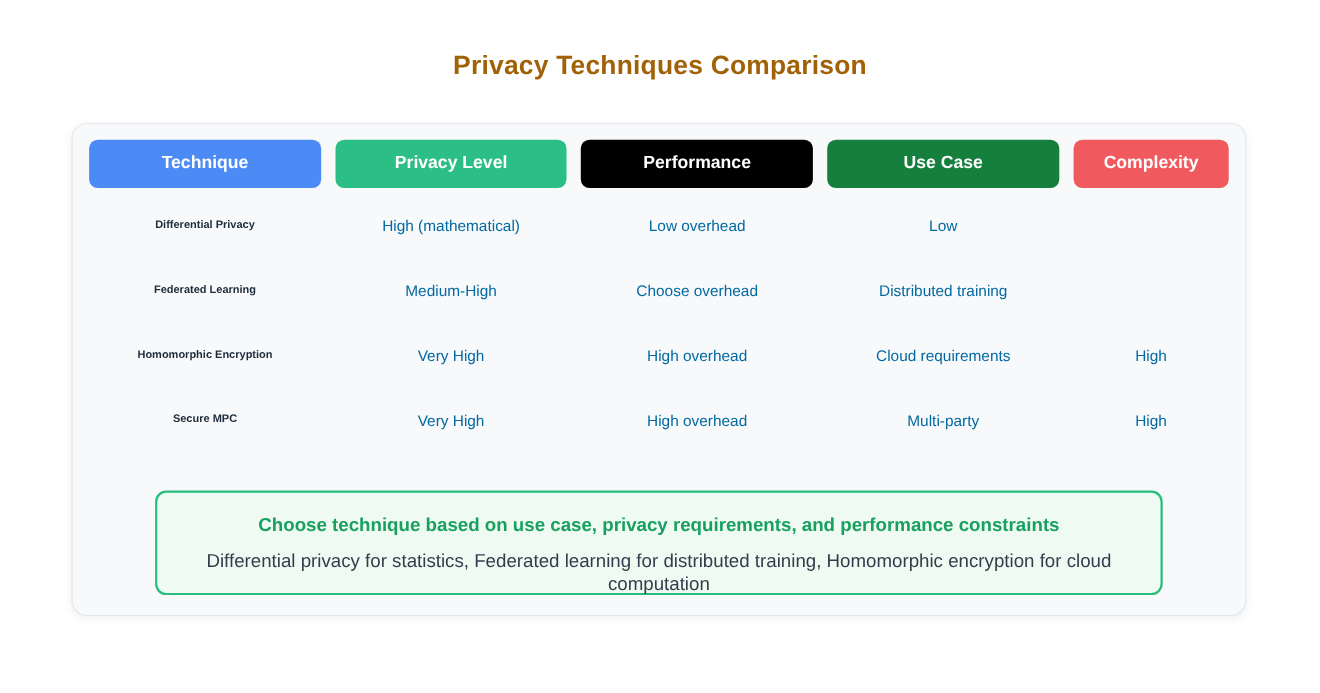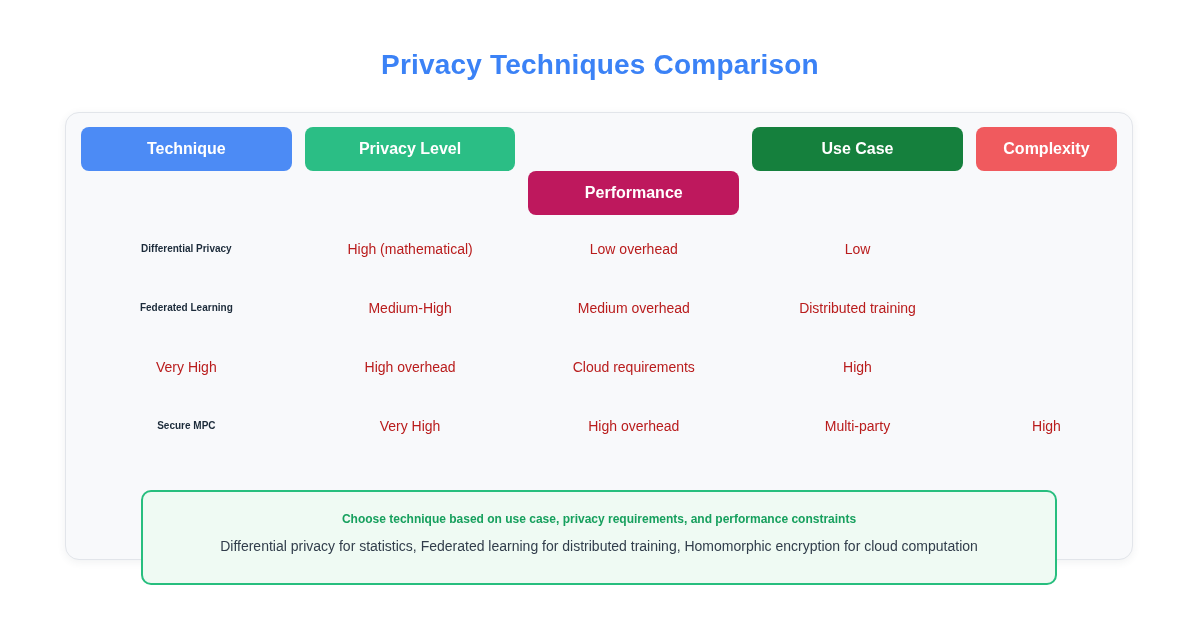--- a/index.html
+++ b/index.html
@@ -8,23 +8,23 @@
     width: 1200px; height: 630px;
     background: #ffffff;
     font-family: "Liberation Sans", sans-serif;
     position: relative;
     overflow: hidden;
   }
   .page-title {
     position: absolute;
     top: 30px; left: 0; width: 100%;
     text-align: center;
-    font-size: 28px;
+    font-size: 24px;
     font-weight: bold;
-    color: #3b82f6;
+    color: #a16207;
     letter-spacing: 0.2px;
   }
   .card {
     position: absolute;
     left: 65px; top: 112px;
     width: 1068px; height: 448px;
     background: #f8f9fb;
     border: 1px solid #e2e5ea;
     border-radius: 14px;
     box-shadow: 0 2px 8px rgba(40,50,70,0.07);
@@ -47,80 +47,81 @@
     text-align: center;
   }
   .rows { margin-top: 4px; }
   .row { height: 59px; }
   .cell {
     display: flex;
     align-items: center;
     justify-content: center;
     text-align: center;
     font-size: 14px;
-    color: #b91c1c;
+    color: #0369a1;
     padding: 0 4px;
   }
   .cell.technique {
     font-weight: bold;
     font-size: 10px;
     color: #1c2b3a;
   }
   .note-box {
     margin: 35px 60px 0 60px;
     border: 2px solid #27be7e;
     background: #effaf3;
     border-radius: 10px;
     text-align: center;
     padding: 20px 24px 18px 24px;
     height: 95px;
   }
   .note-title {
     color: #17a05e;
     font-weight: bold;
-    font-size: 12px;
+    font-size: 17px;
     margin: 0 0 12px 0;
     line-height: 1.2;
   }
   .note-subtitle {
     color: #313d4b;
-    font-size: 14px;
+    font-size: 17px;
     margin: 0;
     line-height: 1.2;
   }
 </style>
 </head>
 <body>
 
 <h1 class="page-title">Privacy Techniques Comparison</h1>
 
 <div class="card">
 
   <div class="grid">
     <div class="header-cell" style="background: rgb(76, 139, 245);">Technique</div>
     <div class="header-cell" style="background: rgb(43, 190, 133);">Privacy Level</div>
-    <div class="header-cell" style="background: #be185d; margin-top: 44px;">Performance</div>
+    <div class="header-cell" style="background: #000000;">Performance</div>
     <div class="header-cell" style="background: #15803d;">Use Case</div>
     <div class="header-cell" style="background: rgb(240, 90, 94);">Complexity</div>
   </div>
 
   <div class="rows">
     <div class="grid row">
       <div class="cell technique">Differential Privacy</div>
       <div class="cell">High (mathematical)</div>
       <div class="cell">Low overhead</div>
       <div class="cell">Low</div>
     </div>
     <div class="grid row">
       <div class="cell technique">Federated Learning</div>
       <div class="cell">Medium-High</div>
-      <div class="cell">Medium overhead</div>
+      <div class="cell">Choose overhead</div>
       <div class="cell">Distributed training</div>
     </div>
     <div class="grid row">
+      <div class="cell technique">Homomorphic Encryption</div>
       <div class="cell">Very High</div>
       <div class="cell">High overhead</div>
       <div class="cell">Cloud requirements</div>
       <div class="cell">High</div>
     </div>
     <div class="grid row">
       <div class="cell technique">Secure MPC</div>
       <div class="cell">Very High</div>
       <div class="cell">High overhead</div>
       <div class="cell">Multi-party</div>

